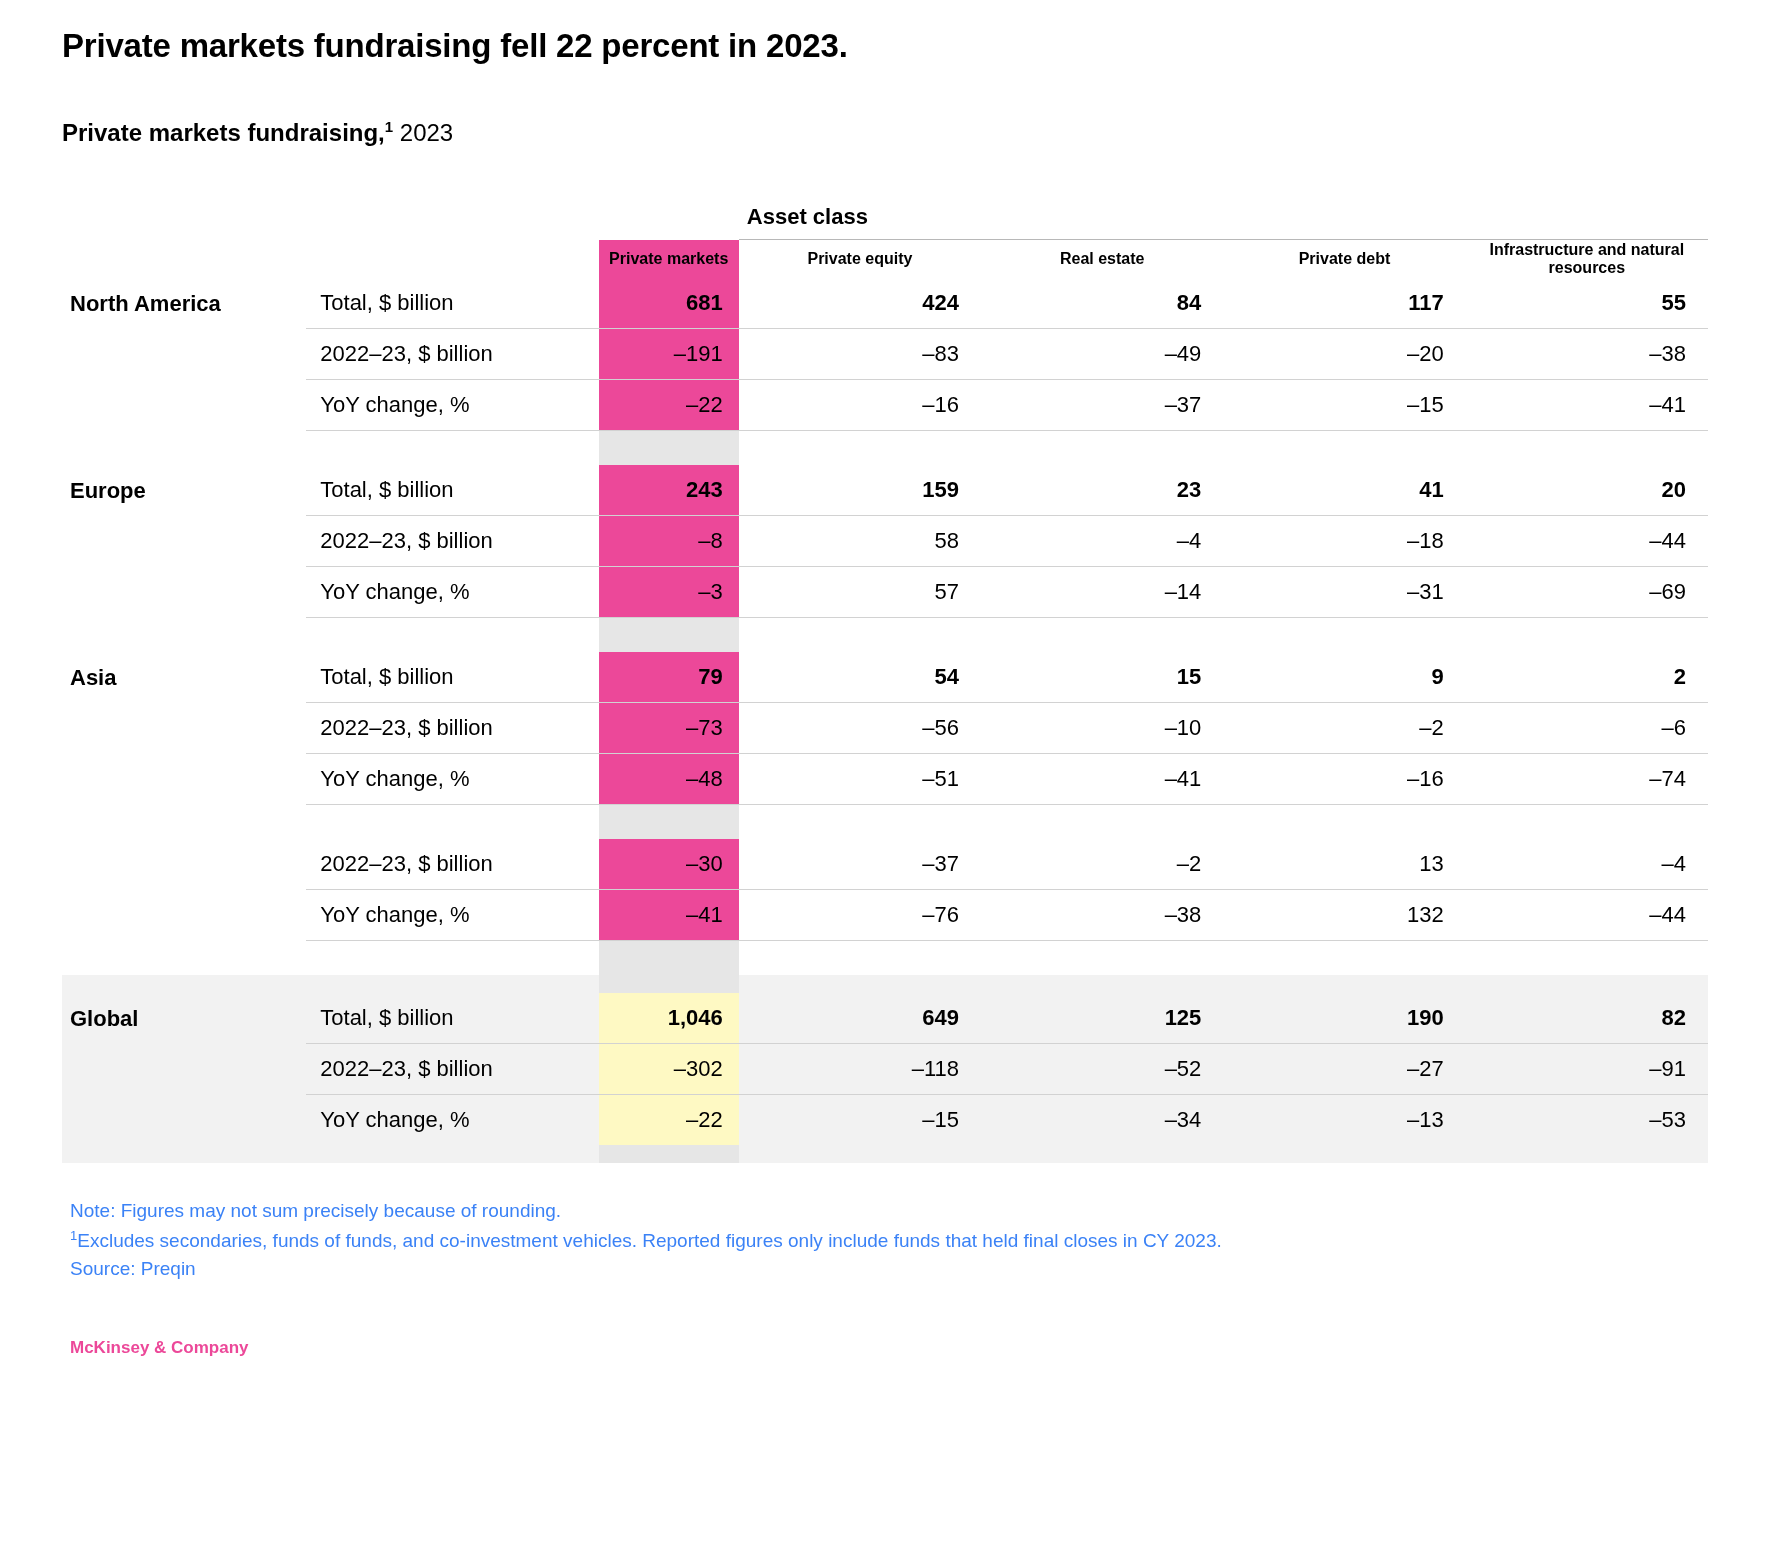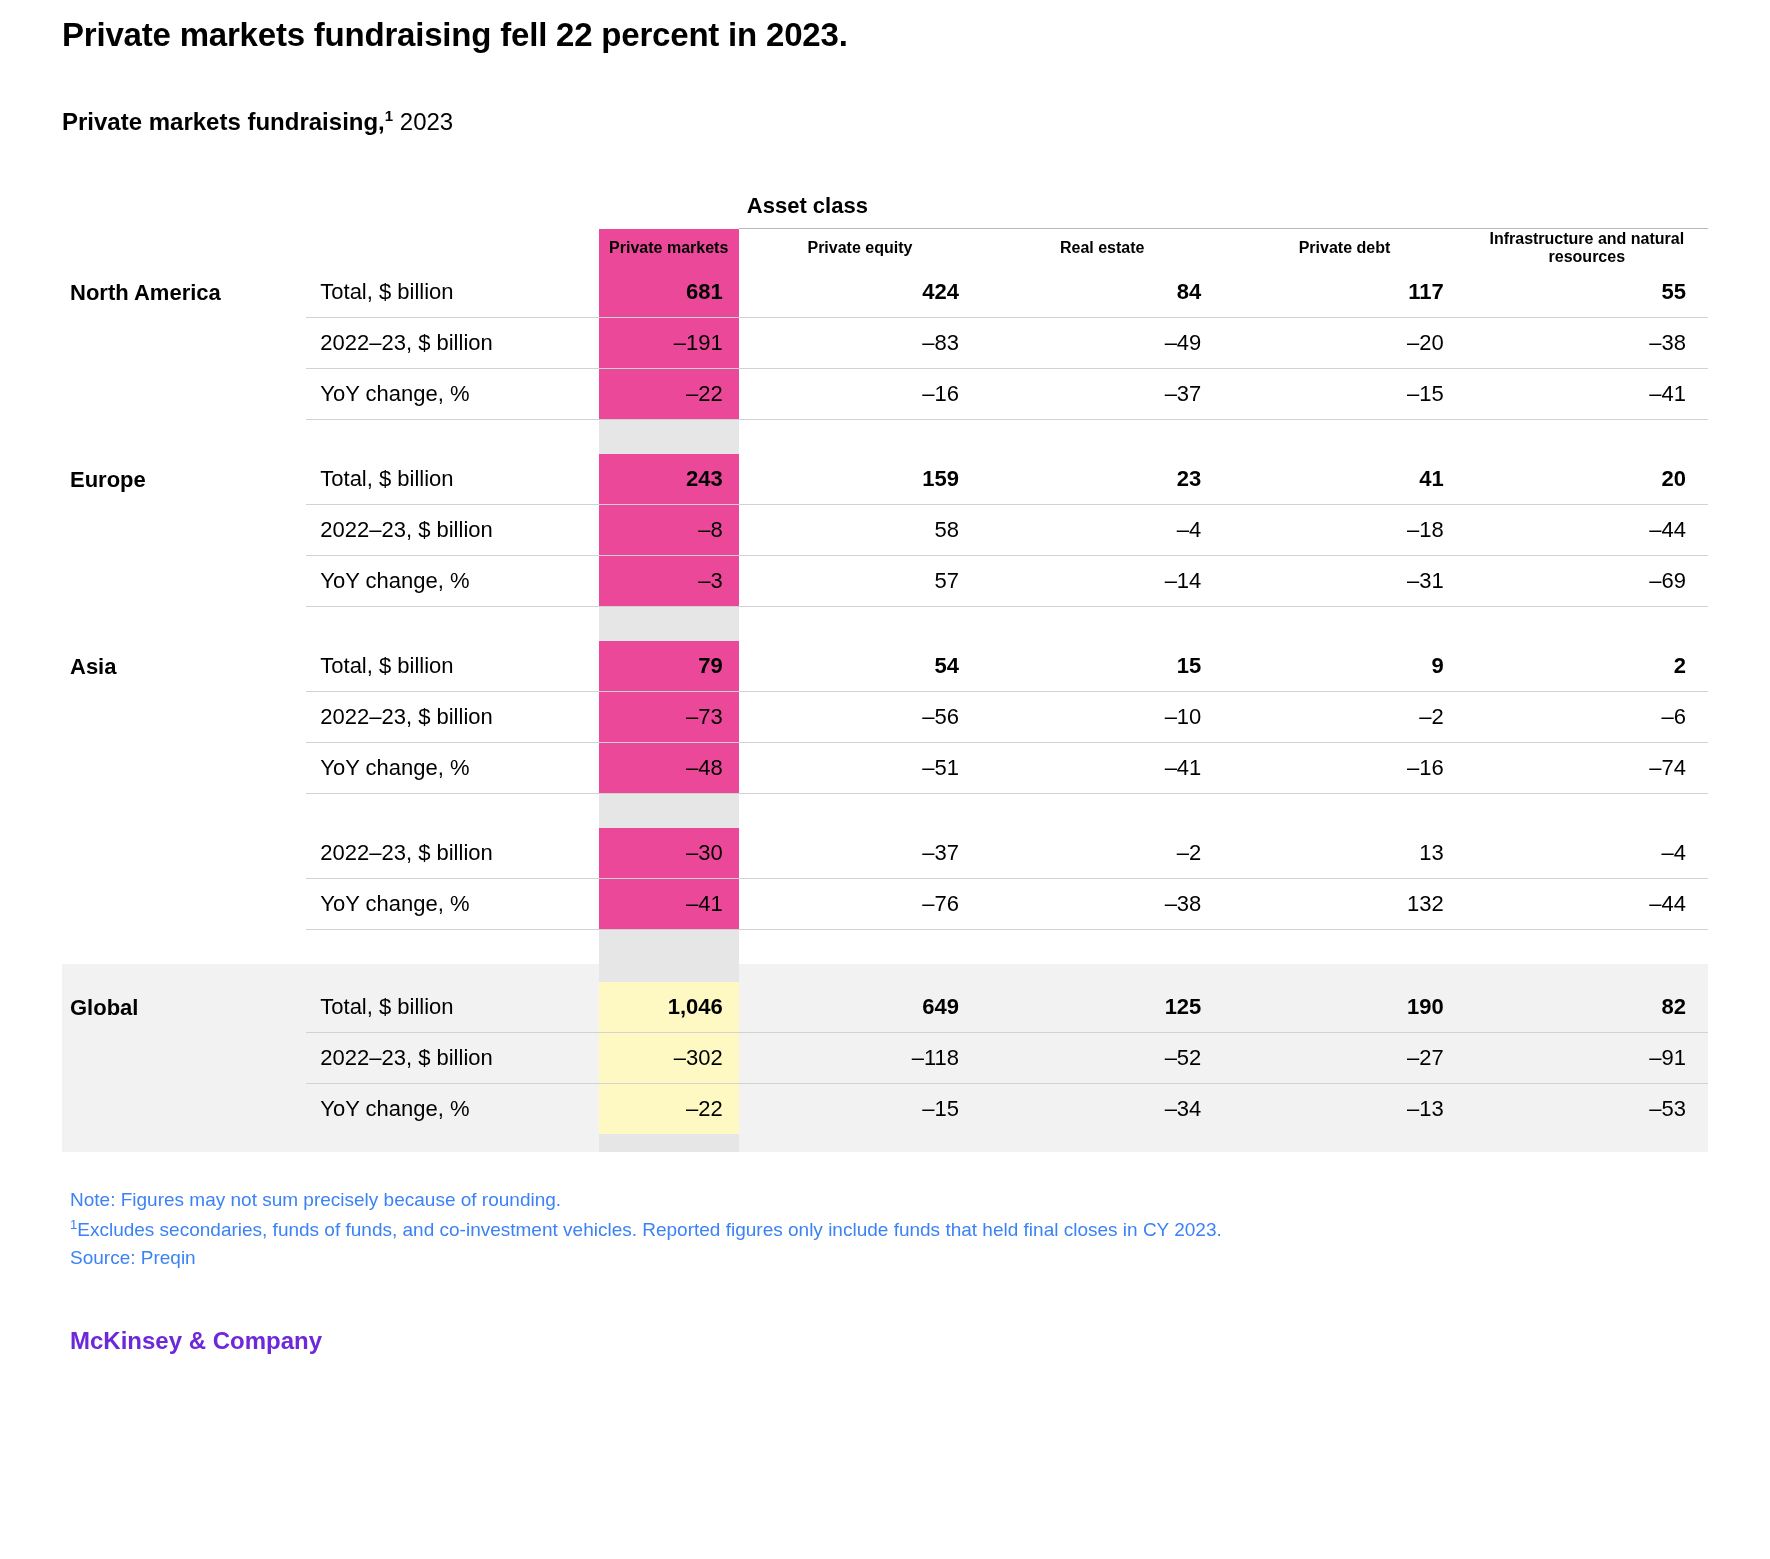--- a/index.html
+++ b/index.html
@@ -12,21 +12,21 @@
     min-height: 1559px;
     font-family: "Liberation Sans", sans-serif;
     color: #000000;
     -webkit-font-smoothing: antialiased;
   }
   .page {
     position: relative;
     width: 1770px;
     height: 1374px;
     box-sizing: border-box;
-    padding: 0 62px;
+    padding: 11px 62px;
   }
   .title {
     font-size: 33px;
     font-weight: bold;
     letter-spacing: -0.2px;
     margin: 0;
     padding-top: 14px;
     line-height: 1.25;
   }
   .subtitle {
@@ -131,23 +131,23 @@
     margin-top: 34px;
     padding-left: 8px;
     font-size: 19px;
     line-height: 1.5;
     color: #3b82f6;
   }
   .footnotes sup { font-size: 13px; vertical-align: super; }
   .brand {
     margin-top: 54px;
     padding-left: 8px;
-    font-size: 24px;
-    font-weight: bold;
-    color: #6d28d9;
+    font-size: 17px;
+    font-weight: bold;
+    color: #ec4899;
   }
 </style>
 </head>
 <body>
 
 <div class="page">
 
   <h1 class="title">Private markets fundraising fell 22 percent in 2023.</h1>
 
   <p class="subtitle"><b>Private markets fundraising,</b><sup>1</sup><span> 2023</span></p>

